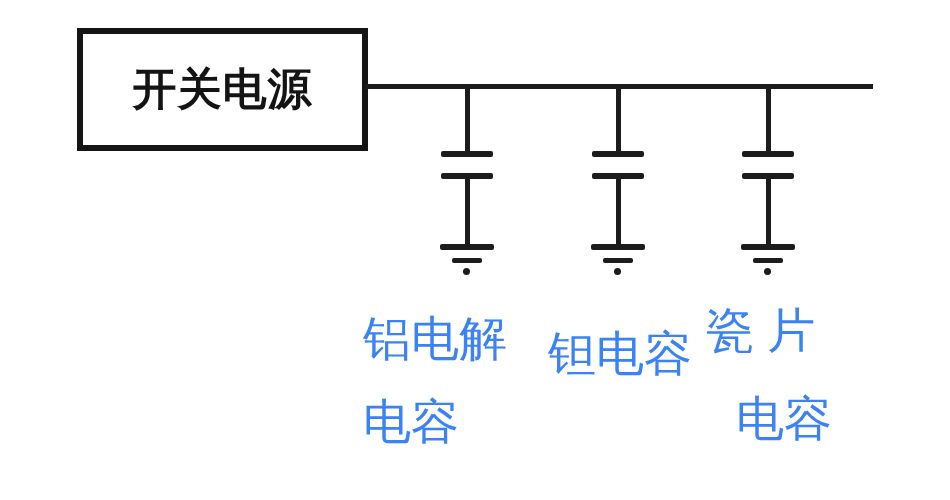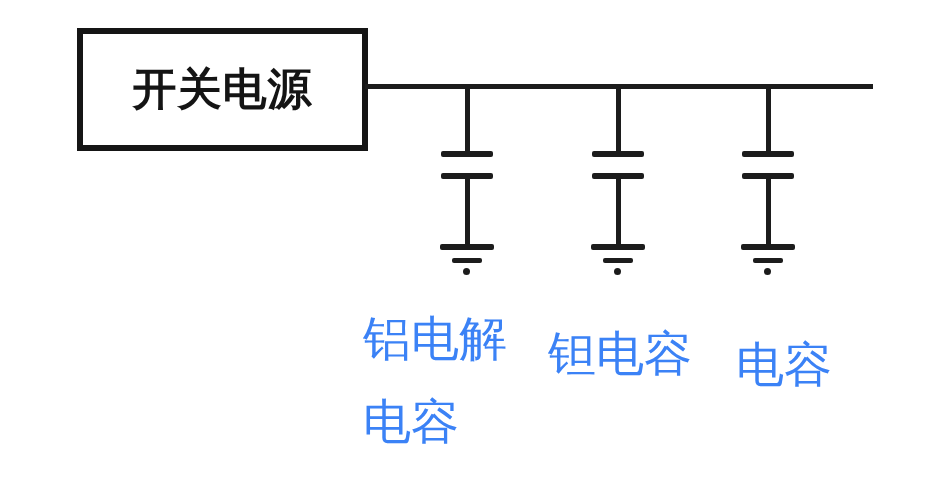--- a/index.html
+++ b/index.html
@@ -147,17 +147,18 @@
 
   <div class="cap-group" style="left: 768px;">
     <div class="wire wire-top"></div>
     <div class="plate p1"></div>
     <div class="plate p2"></div>
     <div class="wire wire-bottom"></div>
     <div class="gnd gnd1"></div>
     <div class="gnd gnd2"></div>
     <div class="gnd-dot"></div>
     <div class="cap-label cap-label-2">
+          <div>瓷 片</div>
           <div class="second">电容</div>
         </div>
   </div>
 </div>
 </div>
 
 </body></html>

